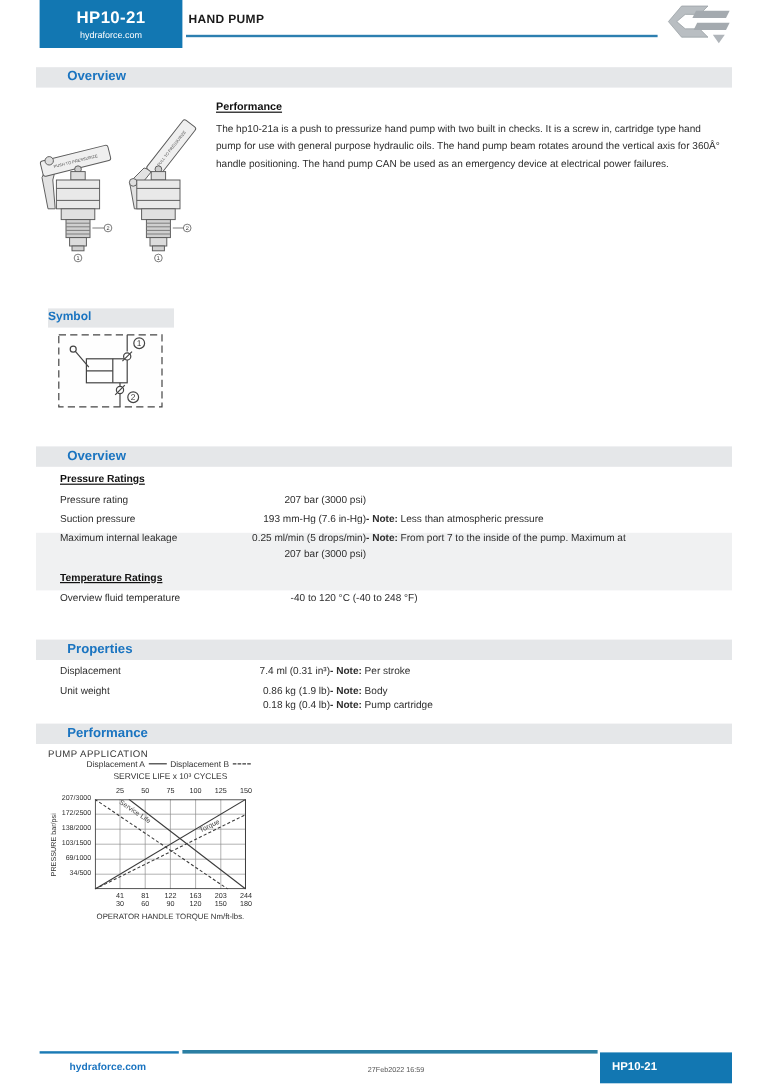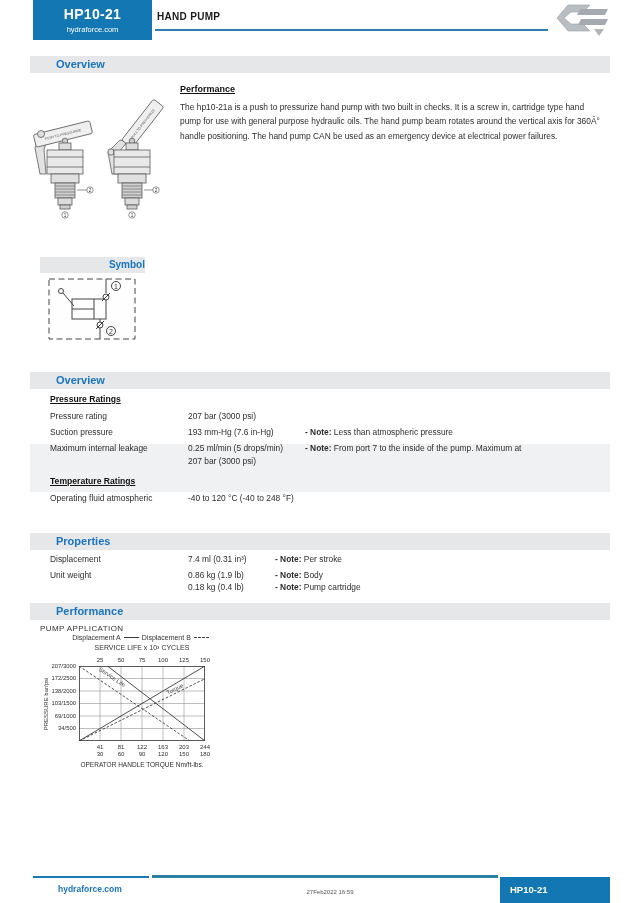--- a/index.html
+++ b/index.html
@@ -17,32 +17,32 @@
   .logo{position:absolute;left:556px;top:3px;}
   
   .banner{position:absolute;left:30px;width:580px;height:17px;background:#e5e7e9;
     color:#1a74c0;font-weight:bold;font-size:11px;line-height:17px;padding-left:26px;box-sizing:border-box;}
   
   .desc{position:absolute;left:180px;top:84px;width:420px;}
   .desc-h{font-size:9px;font-weight:bold;text-decoration:underline;color:#111;margin:0 0 6px 0;}
   .desc-p{font-size:8.4px;line-height:1.7;margin:0;color:#2e2e2e;}
   .pumps{position:absolute;left:32px;top:90px;}
   .sym-banner{position:absolute;left:40px;top:257px;width:105px;height:16px;background:#e5e7e9;
-    color:#1a74c0;font-weight:bold;font-size:10px;line-height:16px;text-align:right;}
+    color:#1a74c0;font-weight:bold;font-size:10px;line-height:16px;text-align:left;}
   .symbol{position:absolute;left:48px;top:278px;}
   
   .flow-band{position:absolute;left:30px;top:444px;width:580px;height:48px;background:#f0f1f2;}
   .spec{position:absolute;left:50px;width:556px;font-size:8.4px;color:#2e2e2e;}
   .spec.rt{top:394px;}
   .spec.pr{top:553px;}
   .group-h{font-size:8.6px;font-weight:bold;text-decoration:underline;color:#111;margin:0 0 6px 0;}
   .mt{margin-top:9px;}
   .row{display:flex;align-items:flex-start;margin-bottom:4px;line-height:1.45;}
   .row .lbl{width:138px;flex:none;}
-  .row .val{width:117px;flex:none;}
+  .row .val{width:117px;flex:none;text-align:right;}
   .pr .row .val{width:87px;}
   .row .note{flex:1;}
   .nb{font-weight:bold;}
   
   .chart{position:absolute;left:40px;top:624px;width:220px;height:160px;font-size:6px;color:#222;}
   .c-title{position:absolute;left:0;top:0;width:204px;font-size:8px;color:#333;letter-spacing:.4px;}
   .c-legend{position:absolute;left:0;top:10px;width:204px;text-align:center;font-size:7px;color:#333;}
   .ls{display:inline-block;width:15px;border-top:1.2px solid #3a3a3a;vertical-align:middle;margin:0 3px 2px 3px;}
   .ls.dashed{border-top-style:dashed;}
   .c-sub{position:absolute;left:0;top:20px;width:204px;text-align:center;font-size:7px;color:#333;}
@@ -195,21 +195,21 @@
     <div class="lbl">Maximum internal leakage</div>
     <div class="val">
       <div>0.25 ml/min (5 drops/min)</div>
       <div>207 bar (3000 psi)</div>
     </div>
     <div class="note"><span class="nb">- Note:</span> <span>From port 7 to the inside of the pump. Maximum at</span></div>
   </div>
 
   <div class="group-h mt">Temperature Ratings</div>
   <div class="row">
-    <div class="lbl">Operating fluid atmospheric</div>
+    <div class="lbl">Overview fluid temperature</div>
     <div class="val" style="width:160px">-40 to 120 °C (-40 to 248 °F)</div>
   </div>
 </div>
 
 <div class="banner" style="top:533px">
   <span>Properties</span>
 </div>
 
 <div class="spec pr">
   <div class="row">

